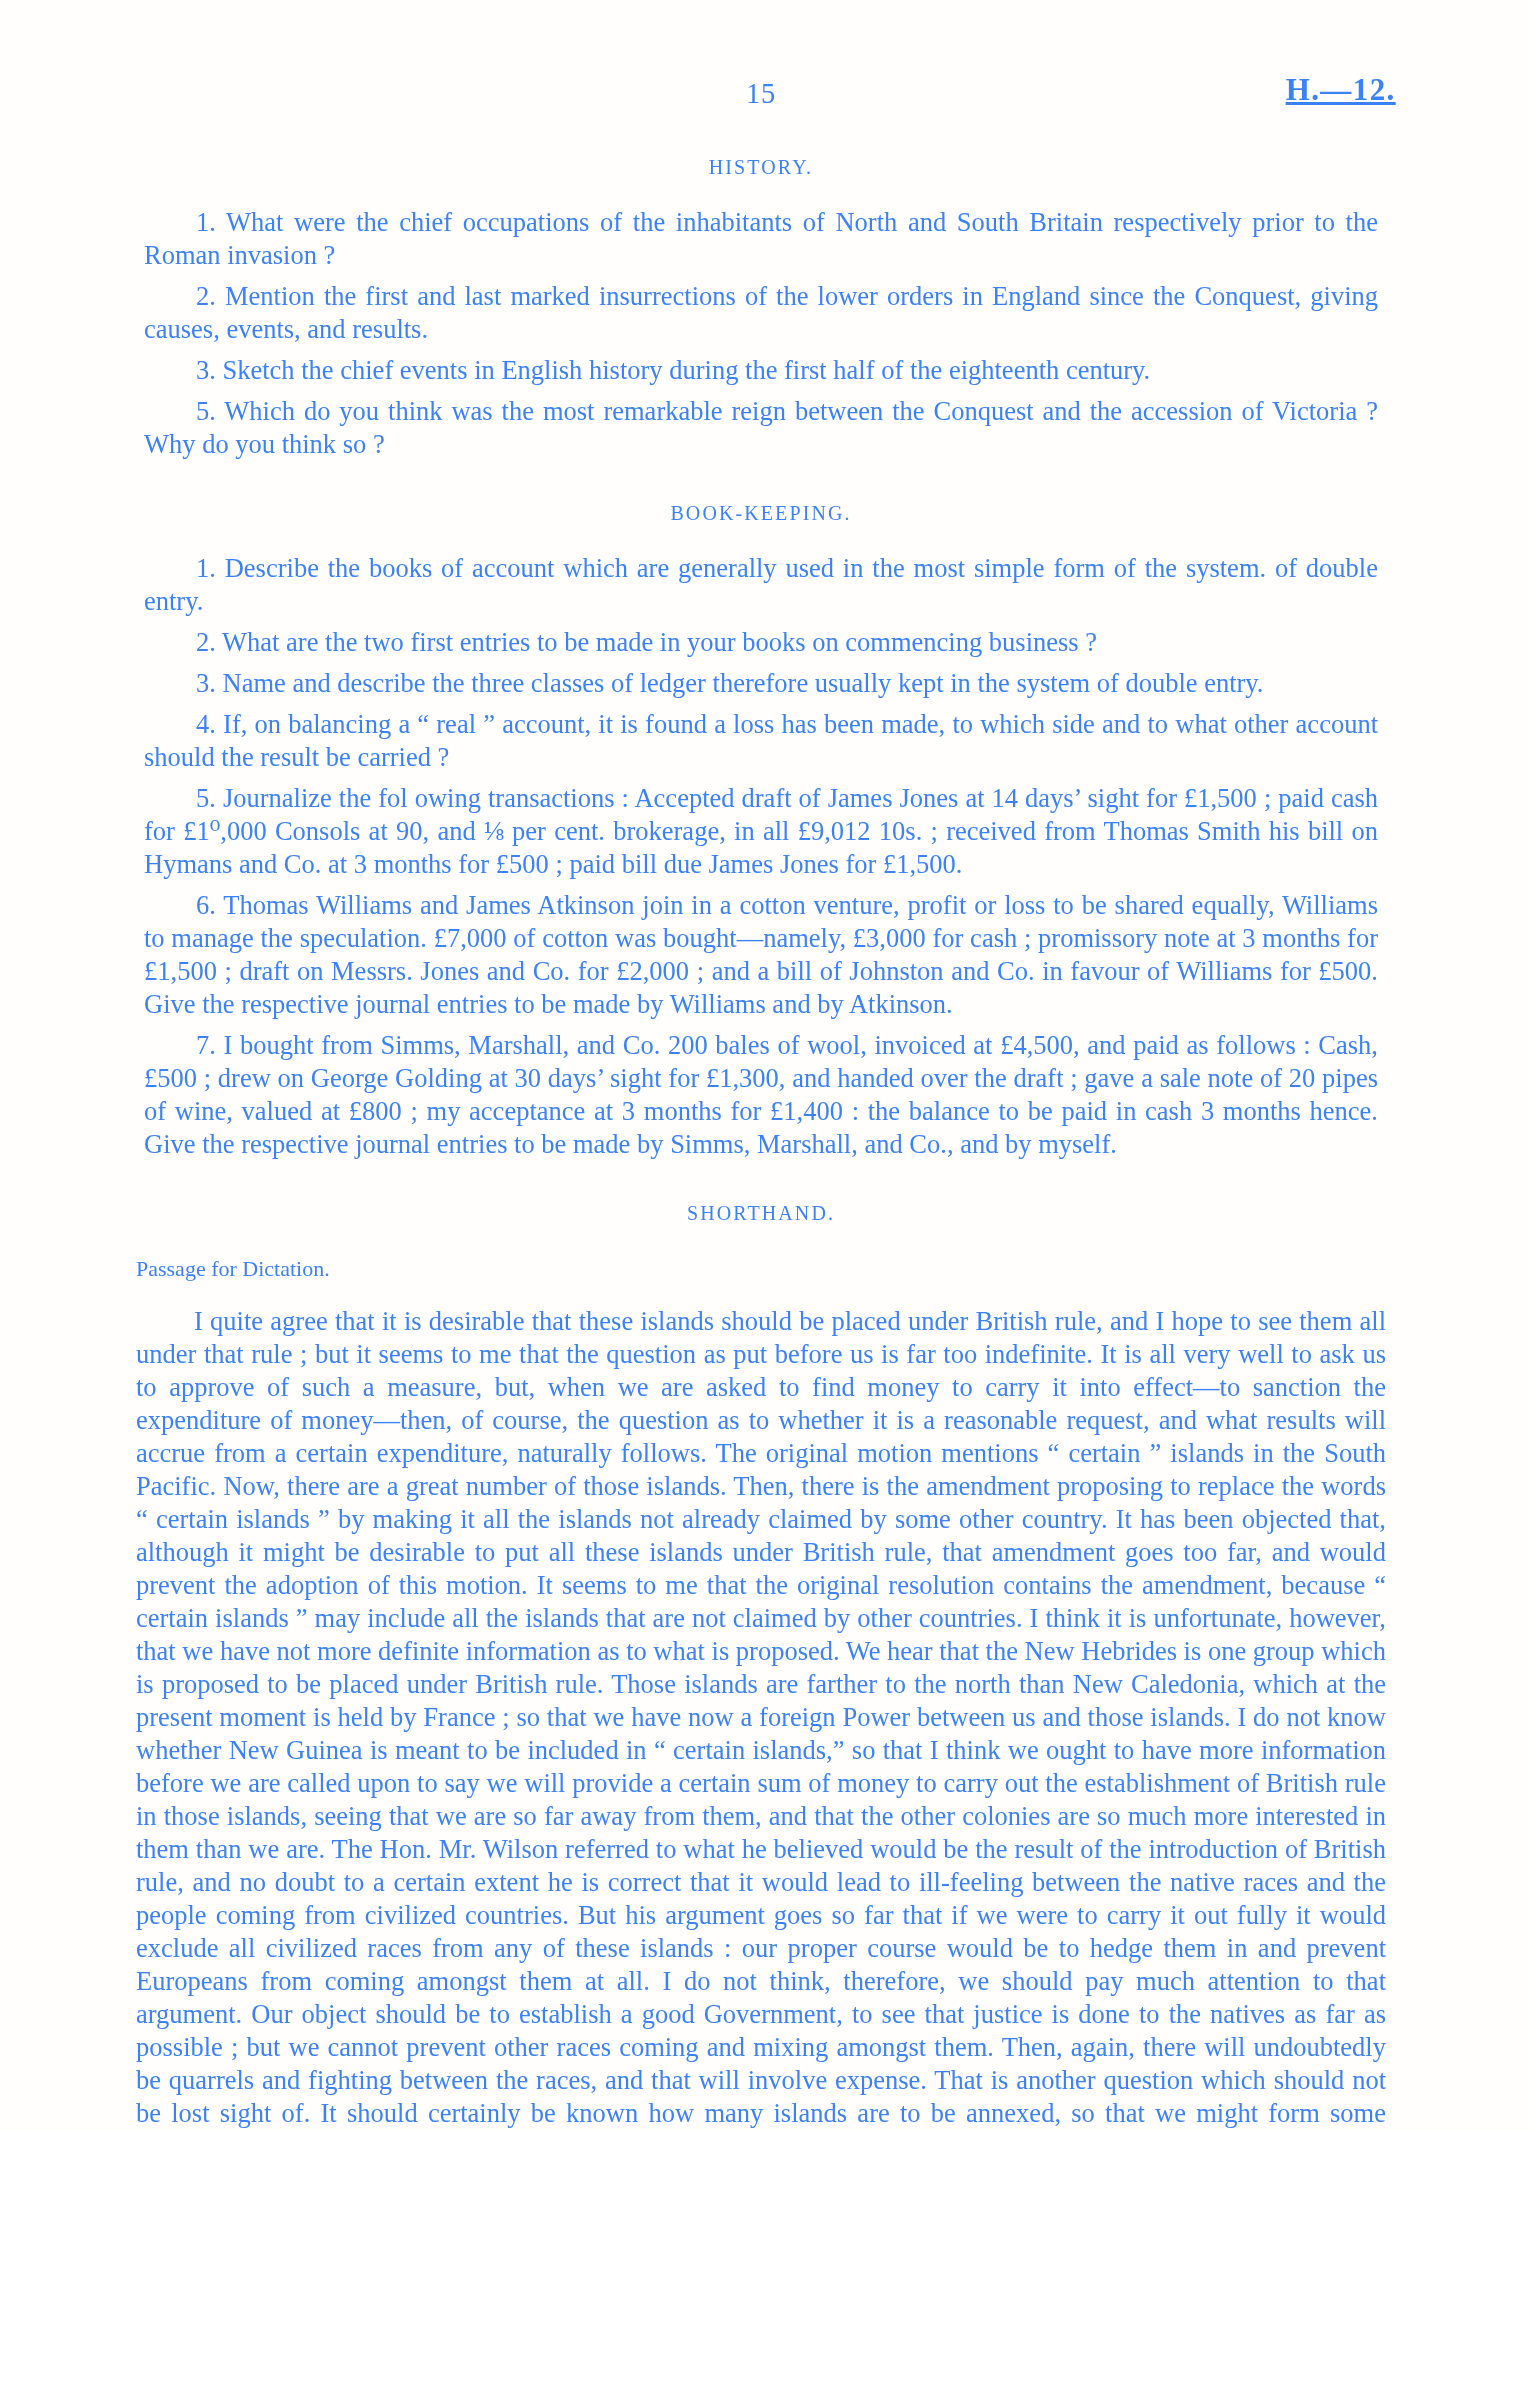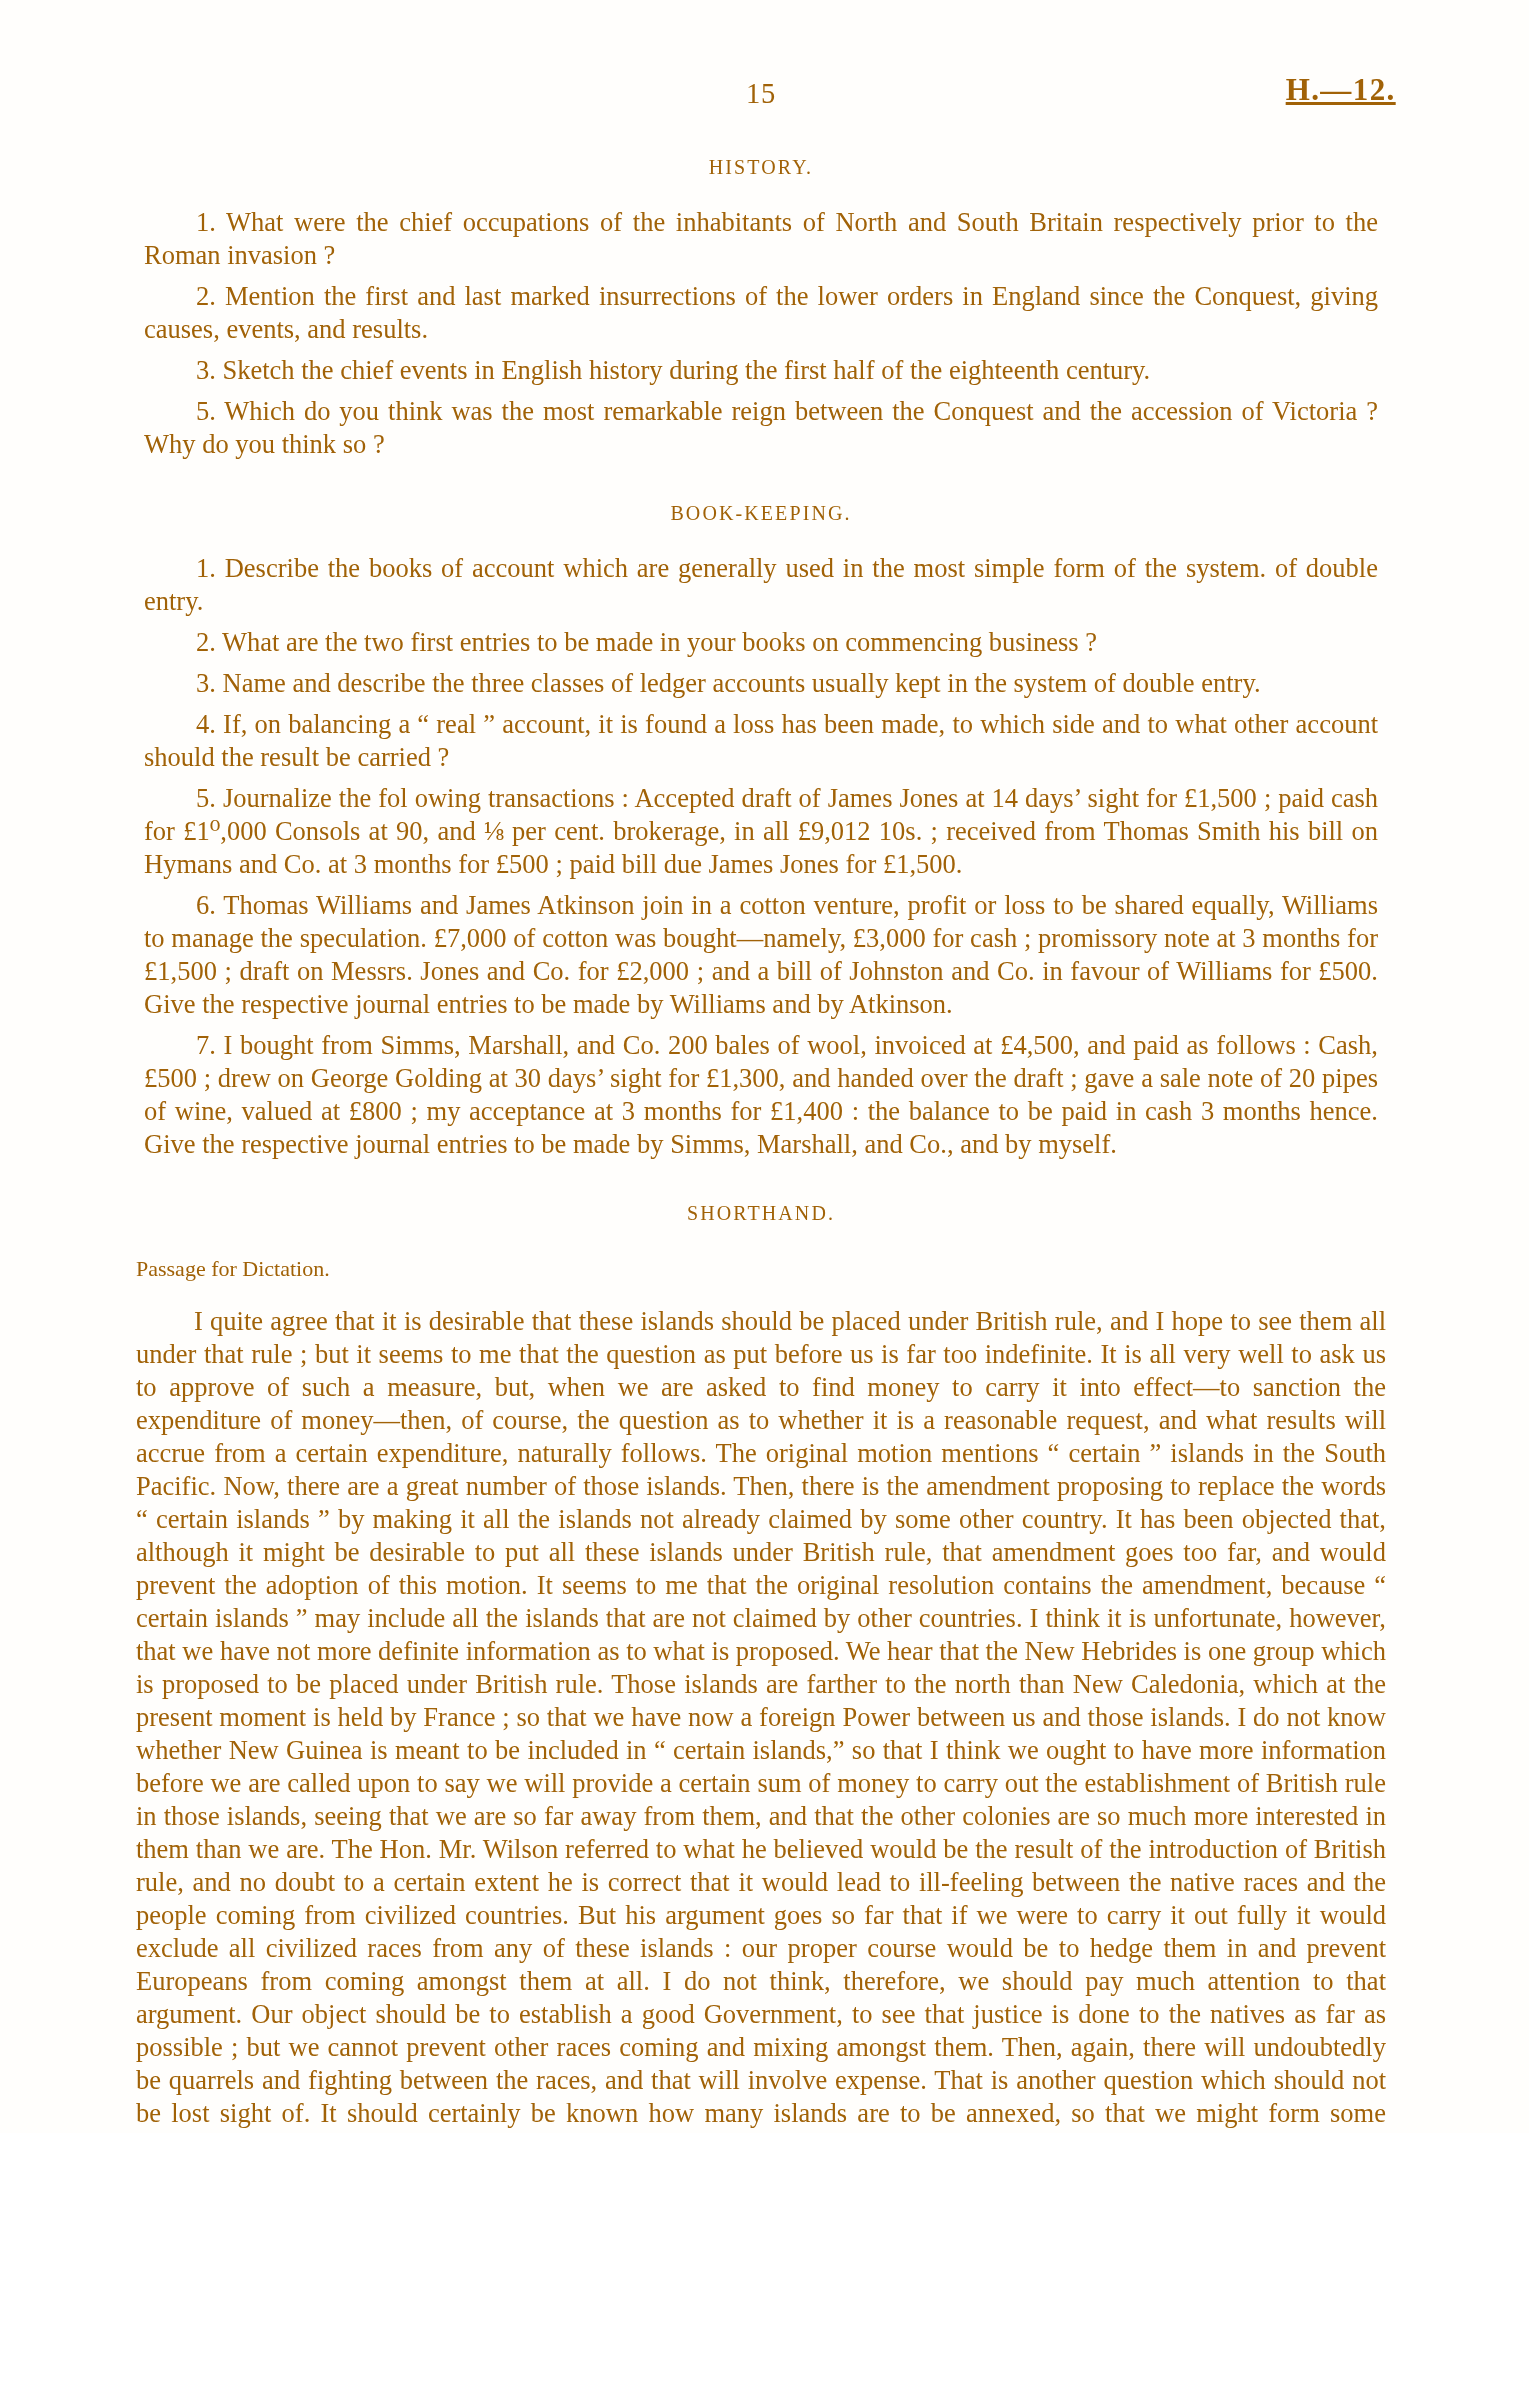--- a/index.html
+++ b/index.html
@@ -2,21 +2,21 @@
 <html style="font-size:11px"><head>
 <meta charset="utf-8">
 <style>
   html, body { margin: 0; padding: 0; background: #ffffff; }
   .page {
     position: relative;
     box-sizing: border-box;
     width: 1530px;
     height: 2133px;
     background: #fffefc;
-    color: #a16207;
+    color: #3b82f6;
     font-family: "Liberation Serif", "DejaVu Serif", serif;
     font-size: 26.5px;
     line-height: 33px;
     padding: 77px 144px 0 136px;
     overflow: hidden;
   }
   .pagehead { position: relative; height: 38px; }
   .pageno { text-align: center; font-size: 28.5px; letter-spacing: 0.7px; }
   .docref {
     position: absolute; top: -4.2px; right: -9.7px;
@@ -50,21 +50,21 @@
     <p class="q"><span>1.</span> <span>What were the chief occupations of the inhabitants of North and South Britain respectively prior to the Roman invasion ?</span></p>
     <p class="q"><span>2.</span> <span>Mention the first and last marked insurrections of the lower orders in England since the Conquest, giving causes, events, and results.</span></p>
     <p class="q"><span>3.</span> <span>Sketch the chief events in English history during the first half of the eighteenth century.</span></p>
     <p class="q"><span>5.</span> <span>Which do you think was the most remarkable reign between the Conquest and the accession of Victoria ?  Why do you think so ?</span></p>
   </section>
 
   <section>
     <h2 class="sec">BOOK-KEEPING.</h2>
     <p class="q"><span>1.</span> <span>Describe the books of account which are generally used in the most simple form of the system. of double entry.</span></p>
     <p class="q"><span>2.</span> <span>What are the two first entries to be made in your books on commencing business ?</span></p>
-    <p class="q"><span>3.</span> <span>Name and describe the three classes of ledger accounts usually kept in the system of double entry.</span></p>
+    <p class="q"><span>3.</span> <span>Name and describe the three classes of ledger therefore usually kept in the system of double entry.</span></p>
     <p class="q"><span>4.</span> <span>If, on balancing a “ real ” account, it is found a loss has been made, to which side and to what other account should the result be carried ?</span></p>
     <p class="q"><span>5.</span> <span>Journalize the fol owing transactions :  Accepted draft of James Jones at 14 days’ sight for £1,500 ; paid cash for £1⁰,000 Consols at 90, and ⅛ per cent. brokerage, in all £9,012 10s. ; received from Thomas Smith his bill on Hymans and Co. at 3 months for £500 ; paid bill due James Jones for £1,500.</span></p>
     <p class="q"><span>6.</span> <span>Thomas Williams and James Atkinson join in a cotton venture, profit or loss to be shared equally, Williams to manage the speculation.  £7,000 of cotton was bought—namely, £3,000 for cash ; promissory note at 3 months for £1,500 ; draft on Messrs. Jones and Co. for £2,000 ; and a bill of Johnston and Co. in favour of Williams for £500.  Give the respective journal entries to be made by Williams and by Atkinson.</span></p>
     <p class="q"><span>7.</span> <span>I bought from Simms, Marshall, and Co. 200 bales of wool, invoiced at £4,500, and paid as follows :  Cash, £500 ; drew on George Golding at 30 days’ sight for £1,300, and handed over the draft ; gave a sale note of 20 pipes of wine, valued at £800 ; my acceptance at 3 months for £1,400 : the balance to be paid in cash 3 months hence.  Give the respective journal entries to be made by Simms, Marshall, and Co., and by myself.</span></p>
   </section>
 
   <section>
     <h2 class="sec">SHORTHAND.</h2>
     <div class="subtitle">Passage for Dictation.</div>
     <p class="passage">I quite agree that it is desirable that these islands should be placed under British rule, and I hope to see them all under that rule ; but it seems to me that the question as put before us is far too indefinite.  It is all very well to ask us to approve of such a measure, but, when we are asked to find money to carry it into effect—to sanction the expenditure of money—then, of course, the question as to whether it is a reasonable request, and what results will accrue from a certain expenditure, naturally follows.  The original motion mentions “ certain ” islands in the South Pacific.  Now, there are a great number of those islands.  Then, there is the amendment proposing to replace the words “ certain islands ” by making it all the islands not already claimed by some other country.  It has been objected that, although it might be desirable to put all these islands under British rule, that amendment goes too far, and would prevent the adoption of this motion.  It seems to me that the original resolution contains the amendment, because “ certain islands ” may include all the islands that are not claimed by other countries.  I think it is unfortunate, however, that we have not more definite information as to what is proposed.  We hear that the New Hebrides is one group which is proposed to be placed under British rule.  Those islands are farther to the north than New Caledonia, which at the present moment is held by France ;  so that we have now a foreign Power between us and those islands.  I do not know whether New Guinea is meant to be included in “ certain islands,” so that I think we ought to have more information before we are called upon to say we will provide a certain sum of money to carry out the establishment of British rule in those islands, seeing that we are so far away from them, and that the other colonies are so much more interested in them than we are.  The Hon. Mr. Wilson referred to what he believed would be the result of the introduction of British rule, and no doubt to a certain extent he is correct that it would lead to ill-feeling between the native races and the people coming from civilized countries.  But his argument goes so far that if we were to carry it out fully it would exclude all civilized races from any of these islands : our proper course would be to hedge them in and prevent Europeans from coming amongst them at all.  I do not think, therefore, we should pay much attention to that argument.  Our object should be to establish a good Government, to see that justice is done to the natives as far as possible ; but we cannot prevent other races coming and mixing amongst them.  Then, again, there will undoubtedly be quarrels and fighting between the races, and that will involve expense.  That is another question which should not be lost sight of.  It should certainly be known how many islands are to be annexed, so that we might form some estimate of the amount we are to contribute.  The Hon. the Premier has suggested that the contribution be made on the basis of population.  I see that South Australia has already declined to join in this arrangement.  I am not aware whether Tasmania is willing to join.  Victoria, New South Wales, and Queensland, I believe, have already joined.  But all these points have reference to the contribution that we shall have to pay.  At the present time it seems to me New Zealand finance is not in such a position that we can afford to vote money for purposes outside the colony.  Any money we have is required for pur-</p>

